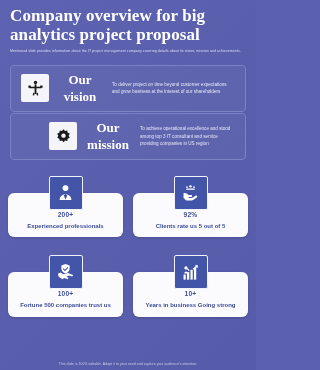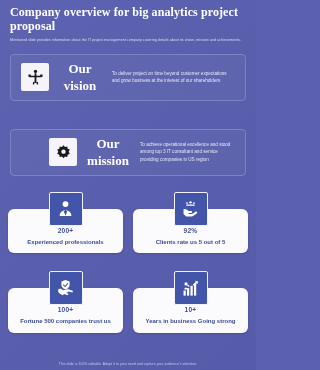--- a/index.html
+++ b/index.html
@@ -23,21 +23,21 @@
     padding: 0;
   }
 
   
   .header {
     padding: 6px 10px 0 10px;
   }
   .title {
     font-family: "Liberation Serif", serif;
     font-weight: bold;
-    font-size: 12px;
+    font-size: 17px;
     line-height: 1.13;
     color: #ffffff;
     letter-spacing: 0.1px;
     margin: 0;
   }
   .subtitle {
     margin: 5px 0 0 0;
     font-size: 3.6px;
     line-height: 1.55;
     color: #dcdef3;
@@ -55,21 +55,21 @@
     display: flex;
     align-items: center;
     height: 47px;
     border: 1px solid #7d82c4;
     border-radius: 4px;
     background: rgba(255,255,255,0.035);
     box-sizing: border-box;
     padding: 0 8px;
   }
   .vm-card + .vm-card {
-    margin-top: 28px;
+    margin-top: 1px;
     padding-left: 36px;
   }
   .vm-icon-tile {
     flex: 0 0 auto;
     width: 28px;
     height: 28px;
     background: #f4f4fa;
     border-radius: 2px;
     display: flex;
     align-items: center;

